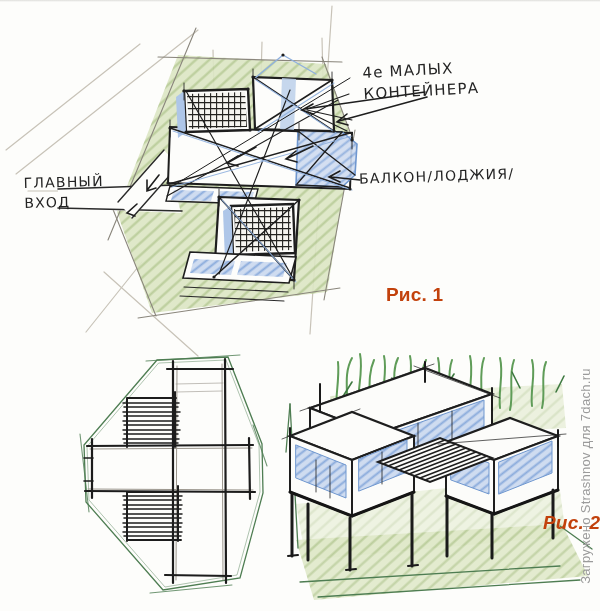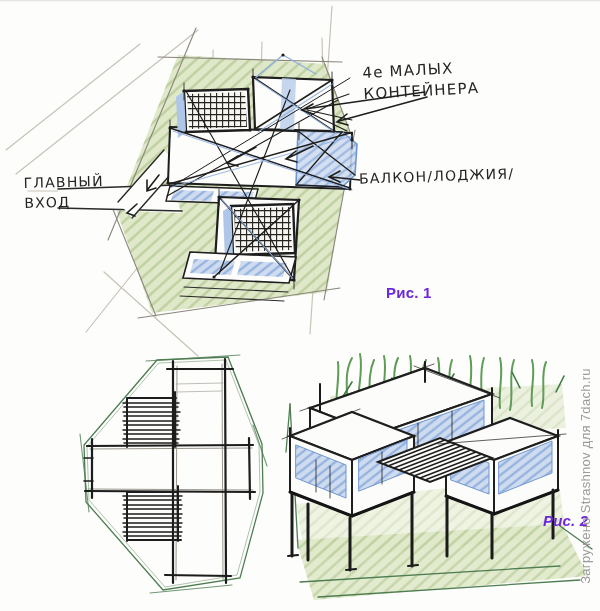--- a/index.html
+++ b/index.html
@@ -8,21 +8,21 @@
     background:#fdfdfb;font-family:"Liberation Sans",sans-serif;
   }
   .stage svg{position:absolute;left:0;top:0;}
   .hand{
     position:absolute;font-family:"DejaVu Sans",sans-serif;color:#242424;
     font-size:14px;letter-spacing:1.2px;line-height:1.4;white-space:pre-line;
     font-weight:500;
   }
   .caption{
     position:absolute;font-family:"Liberation Sans",sans-serif;font-weight:bold;
-    font-size:15px;color:#6d28d9;letter-spacing:.2px;white-space:nowrap;
+    font-size:19px;color:#c2410c;letter-spacing:.2px;white-space:nowrap;
   }
   .watermark{
     position:absolute;left:452px;top:467px;width:270px;height:18px;
     transform:rotate(-90deg);font-size:13px;color:#9b9b9b;text-align:center;
     letter-spacing:.3px;white-space:nowrap;
   }
   .scan-edge{position:absolute;left:0;top:0;right:0;height:2px;
     background:linear-gradient(#dededa,rgba(255,255,255,0));}
 </style>
 </head>

